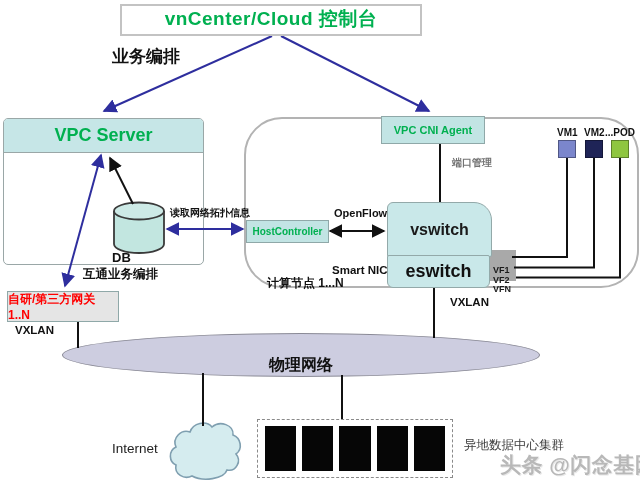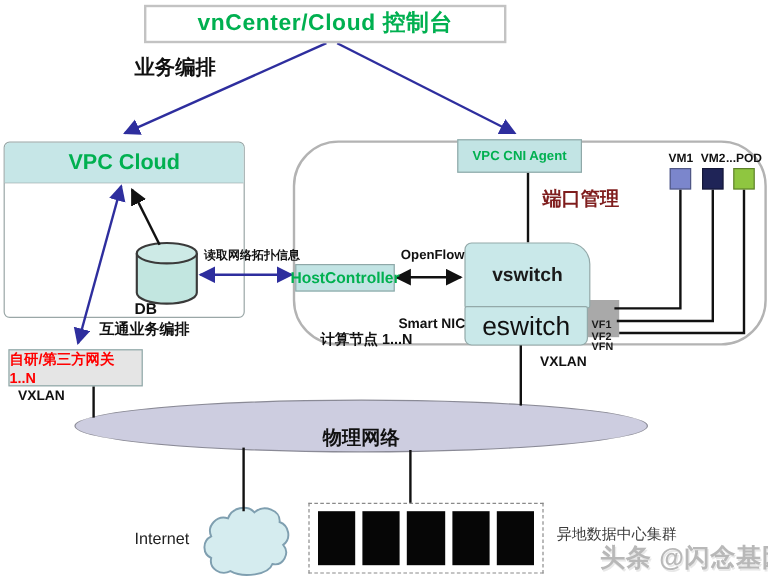--- a/index.html
+++ b/index.html
@@ -21,27 +21,27 @@
                    display:flex;align-items:center;justify-content:center;color:#00b050;font-weight:bold;font-size:18px;}
 
   
   .compute-box{left:244px;top:117px;width:391px;height:167px;border:2px solid #b3b3b3;border-radius:38px;background:#fff;}
 
   
   .teal{background:#c2e4e4;border:1px solid #8fa8a8;display:flex;align-items:center;justify-content:center;}
   .cni{left:381px;top:116px;width:102px;height:26px;}
   .cni span{color:#00b050;font-weight:bold;font-size:11px;}
   .hostctl{left:246px;top:220px;width:81px;height:21px;}
-  .hostctl span{color:#00b050;font-weight:bold;font-size:13px;}
+  .hostctl span{color:#00b050;font-weight:bold;font-size:10px;}
   .vswitch{left:387px;top:202px;width:103px;height:53px;background:#c9e8e9;border:1px solid #93a9a9;
            border-radius:6px 18px 2px 2px;display:flex;align-items:center;justify-content:center;}
   .vswitch span{font-weight:bold;font-size:16px;color:#1a1a1a;}
   .eswitch{left:387px;top:255px;width:101px;height:31px;background:#c9e8e9;border:1px solid #93a9a9;
            border-radius:2px 2px 6px 6px;display:flex;align-items:center;justify-content:center;}
-  .eswitch span{font-weight:normal;font-size:22px;color:#111;}
+  .eswitch span{font-weight:bold;font-size:18px;color:#111;}
   .gateway{left:7px;top:291px;width:110px;height:29px;background:#e5e5e5;border:1px solid #8fa8a8;
            display:flex;align-items:center;justify-content:center;}
   .gateway span{color:#ff0000;font-weight:bold;font-size:12px;}
 
   
   .vfbox{left:489px;top:250px;width:27px;height:31px;background:#a9a9a9;padding:16px 0 0 4px;box-sizing:border-box;}
   .vfbox div{font-size:9px;line-height:9.5px;color:#1a1a1a;font-weight:bold;}
 
   
   .vm-square{top:140px;width:18px;height:18px;border:1px solid rgba(0,0,0,0.35);box-sizing:border-box;}
@@ -53,21 +53,21 @@
   .net-ellipse span{font-weight:bold;font-size:16px;color:#111;}
 
   
   .dc-box{left:257px;top:419px;width:196px;height:59px;border:1.6px dashed #8a8a8a;box-sizing:border-box;
           display:flex;gap:6px;padding:6px 7px;}
   .rack{flex:1;background:#060606;}
 
   
   .lbl{color:#111;white-space:nowrap;}
   .biz{left:112px;top:45px;font-size:17px;font-weight:bold;}
-  .portmgmt{left:452px;top:156px;font-size:16px;font-weight:bold;color:#7f1d1d;}
+  .portmgmt{left:452px;top:156px;font-size:10px;font-weight:bold;color:#737373;}
   .readtopo{left:170px;top:206px;font-size:10px;font-weight:bold;}
   .openflow{left:334px;top:207px;font-size:11px;font-weight:bold;}
   .smartnic{left:332px;top:264px;font-size:11.5px;font-weight:bold;}
   .compnodes{left:267px;top:275px;font-size:12px;font-weight:bold;}
   .vxlanR{left:450px;top:296px;font-size:11.5px;font-weight:bold;}
   .vxlanL{left:15px;top:324px;font-size:11.5px;font-weight:bold;}
   .interorch{left:83px;top:266px;font-size:12.5px;font-weight:bold;}
   .dblbl{left:112px;top:250px;font-size:13px;font-weight:bold;}
   .inet{left:112px;top:441px;font-size:13.5px;color:#222;}
   .remotedc{left:464px;top:437px;font-size:12.5px;color:#3c3c3c;}
@@ -75,21 +75,21 @@
              text-shadow:1px 1px 0 #e8e8e8;}
 </style>
 </head>
 <body>
 
 <div class="stage">
 
   <div class="abs z1 compute-box"></div>
 
   <div class="abs z1 vpc-server">
-    <div class="hdr">VPC Cloud</div>
+    <div class="hdr">VPC Server</div>
   </div>
 
   <div class="abs z1 net-ellipse">
     <span>物理网络</span>
   </div>
 
   <svg class="abs z1" style="left:110px;top:199px;" width="58" height="58" viewBox="0 0 58 58">
     <path d="M4 12 L4 45 A25 9 0 0 0 54 45 L54 12" fill="#c2e6e0" stroke="#3a3a3a" stroke-width="1.8"></path>
     <ellipse cx="29" cy="12" rx="25" ry="8.5" fill="#cdeae6" stroke="#3a3a3a" stroke-width="1.8"></ellipse>
   </svg>

